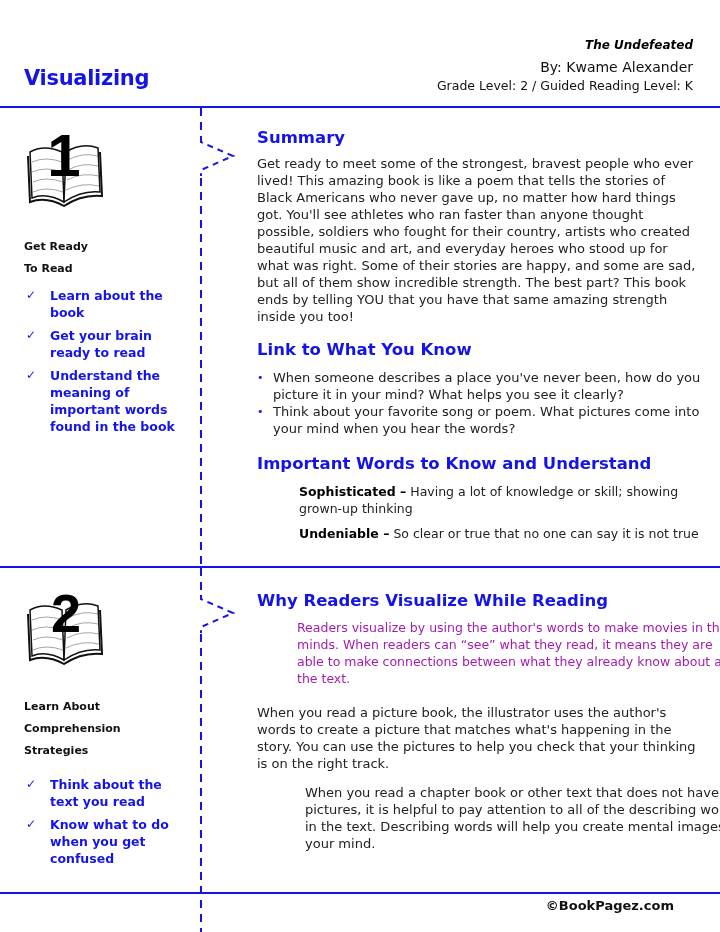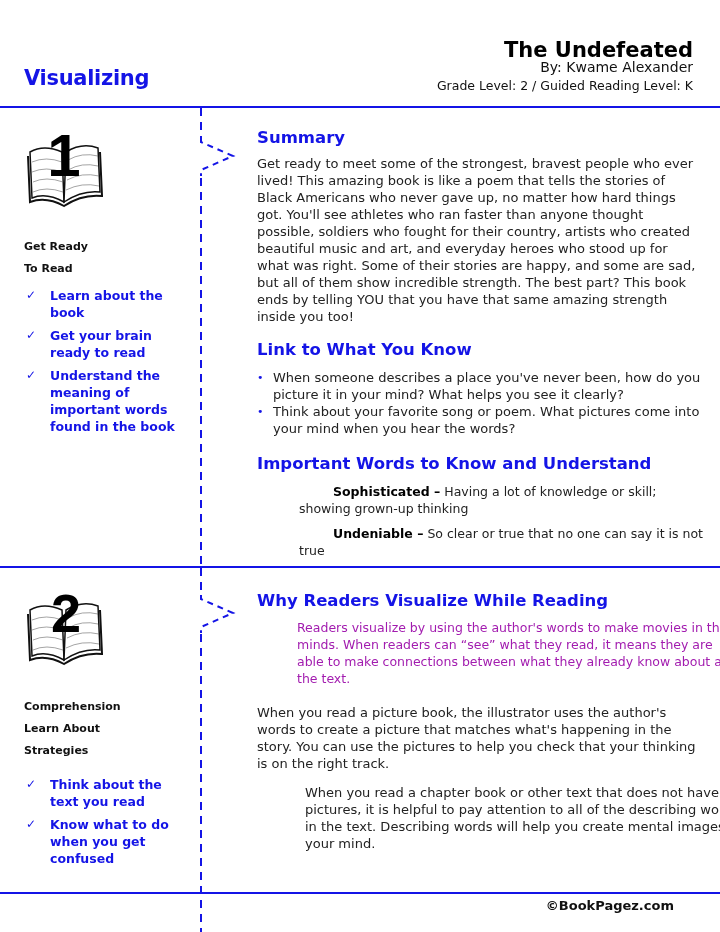--- a/index.html
+++ b/index.html
@@ -1,20 +1,20 @@
 <!DOCTYPE html>
 <html><head>
 <meta charset="utf-8">
 <style>
   * { margin: 0; padding: 0; box-sizing: border-box; }
   html, body { width: 720px; height: 932px; background: #ffffff; overflow: hidden; }
   body { position: relative; font-family: "DejaVu Sans", sans-serif; color: #222; }
 
   .page-title { position: absolute; left: 24px; top: 66px; font-size: 21px; font-weight: bold; color: #1414e6; letter-spacing: -0.3px; }
-  .book-title { position: absolute; right: 27px; top: 38px; font-size: 21px; font-weight: bold; color: #000; text-align: right; }
+  .book-title { position: absolute; right: 27px; top: 38px; font-size: 12px; font-weight: bold; color: #000; text-align: right; font-style: italic; }
   .book-author { position: absolute; right: 27px; top: 59px; font-size: 14px; color: #111; text-align: right; }
   .book-level { position: absolute; right: 27px; top: 78px; font-size: 12.5px; color: #111; text-align: right; }
 
   .hrule { position: absolute; left: 0; width: 720px; height: 2px; background: #1414e6; }
   .vdash { position: absolute; left: 200px; width: 2px; background: repeating-linear-gradient(to bottom, #1414e6 0 8px, transparent 8px 14px); }
   .arrow { position: absolute; left: 199px; width: 40px; height: 40px; }
 
   .book-icon { position: absolute; left: 24px; width: 80px; height: 88px; }
   .step-heading { position: absolute; left: 24px; font-size: 11px; font-weight: bold; color: #111; line-height: 22px; }
   .checklist { position: absolute; left: 24px; width: 170px; list-style: none; }
@@ -24,21 +24,21 @@
   .section-heading { position: absolute; left: 257px; font-size: 16.5px; font-weight: bold; color: #1414e6; }
   .body-text { position: absolute; left: 257px; width: 446px; font-size: 13px; line-height: 17px; color: #222; }
   .bold-text { font-weight: normal; color: #a21caf; margin-left: 40px; }
 
   .bullets { position: absolute; left: 257px; width: 450px; list-style: none; }
   .bullets li { position: relative; padding-left: 16px; font-size: 13px; line-height: 17px; color: #222; }
   .bullets .dot { position: absolute; left: 0; top: 0; color: #1414e6; font-size: 11px; }
 
   .vocab { position: absolute; left: 299px; width: 410px; }
   .vocab p { font-size: 12.5px; line-height: 17px; color: #222; margin-bottom: 8px; }
-  .vocab b { color: #000; margin-left: 34px; }
+  .vocab b { color: #000; }
 
   .footer-copy { position: absolute; right: 46px; top: 898px; font-size: 13px; font-weight: bold; color: #111; }
 </style>
 </head>
 <body>
 
 <div class="page-title">Visualizing</div>
 <div class="book-title">The Undefeated</div>
 <div class="book-author">By: Kwame Alexander</div>
 <div class="book-level">Grade Level: 2 / Guided Reading Level: K</div>
@@ -94,22 +94,22 @@
 
 <svg class="book-icon" style="top:580px;" viewBox="0 0 80 88">
   <path d="M6 30 Q20 22 38 30 L40 80 Q22 70 8 76 Z" fill="#fff" stroke="#111" stroke-width="1.5"></path>
   <path d="M74 26 Q58 20 42 30 L40 80 Q58 68 76 70 Z" fill="#fff" stroke="#111" stroke-width="1.5"></path>
   <path d="M4 34 L6 80 Q22 74 40 84 Q58 72 78 74 L76 30" fill="none" stroke="#111" stroke-width="2"></path>
   <path d="M8 40 Q22 34 38 40 M8 50 Q22 44 38 50 M9 60 Q22 54 39 60 M9 70 Q22 64 39 70" fill="none" stroke="#666" stroke-width="0.6"></path>
   <path d="M44 38 Q58 30 74 34 M44 48 Q58 40 74 44 M43 58 Q58 50 75 54 M42 68 Q58 60 75 64" fill="none" stroke="#666" stroke-width="0.6"></path>
   <text x="42" y="52" font-family="Liberation Sans, sans-serif" font-size="54" font-weight="bold" fill="#000" text-anchor="middle">2</text>
 </svg>
 <div class="step-heading" style="top:696px;">
+  <div>Learn About</div>
   <div>Comprehension</div>
-  <div>Learn About</div>
   <div>Strategies</div>
 </div>
 <ul class="checklist" style="top:776px;">
   <li><span class="check">✓</span><span>Think about the text you read</span></li>
   <li><span class="check">✓</span><span>Know what to do when you get confused</span></li>
 </ul>
 
 <div class="section-heading" style="top:591px;">Why Readers Visualize While Reading</div>
 <div class="body-text bold-text" style="top:619px;font-size:12.5px;">Readers visualize by using the author's words to make movies in their minds.  When readers can “see” what they read, it means they are able to make connections between what they already know about and the text.</div>
 <div class="body-text" style="top:704px;">When you read a picture book, the illustrator uses the author's words to create a picture that matches what's happening in the story.  You can use the pictures to help you check that your thinking is on the right track.</div>

